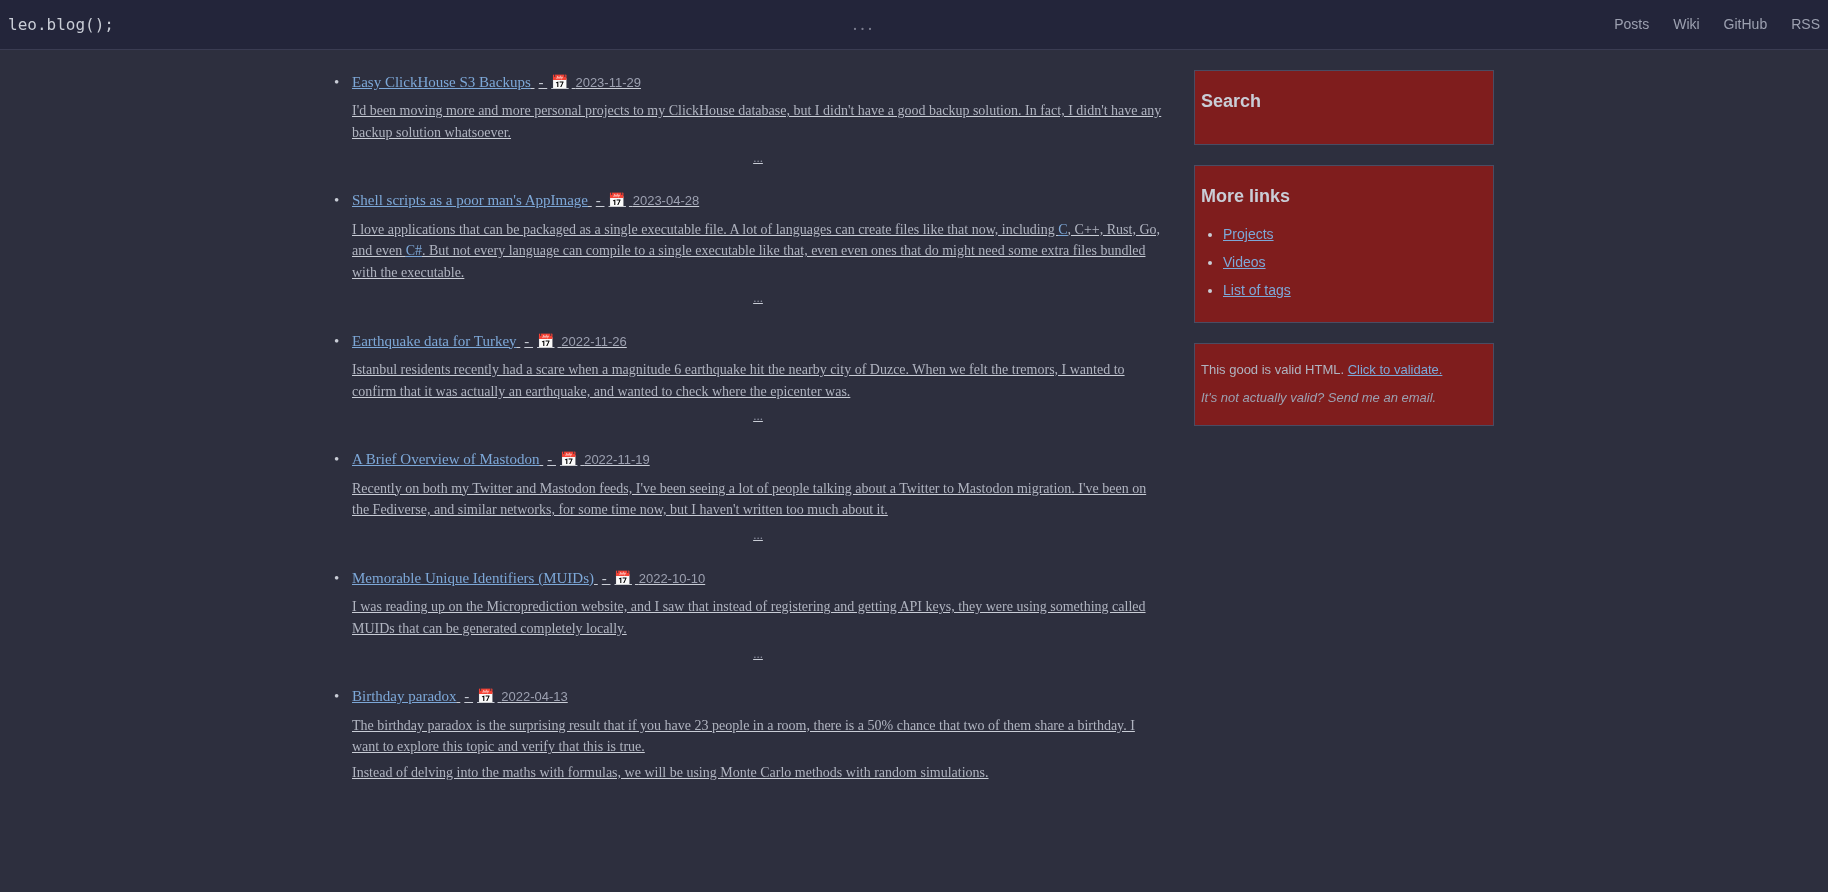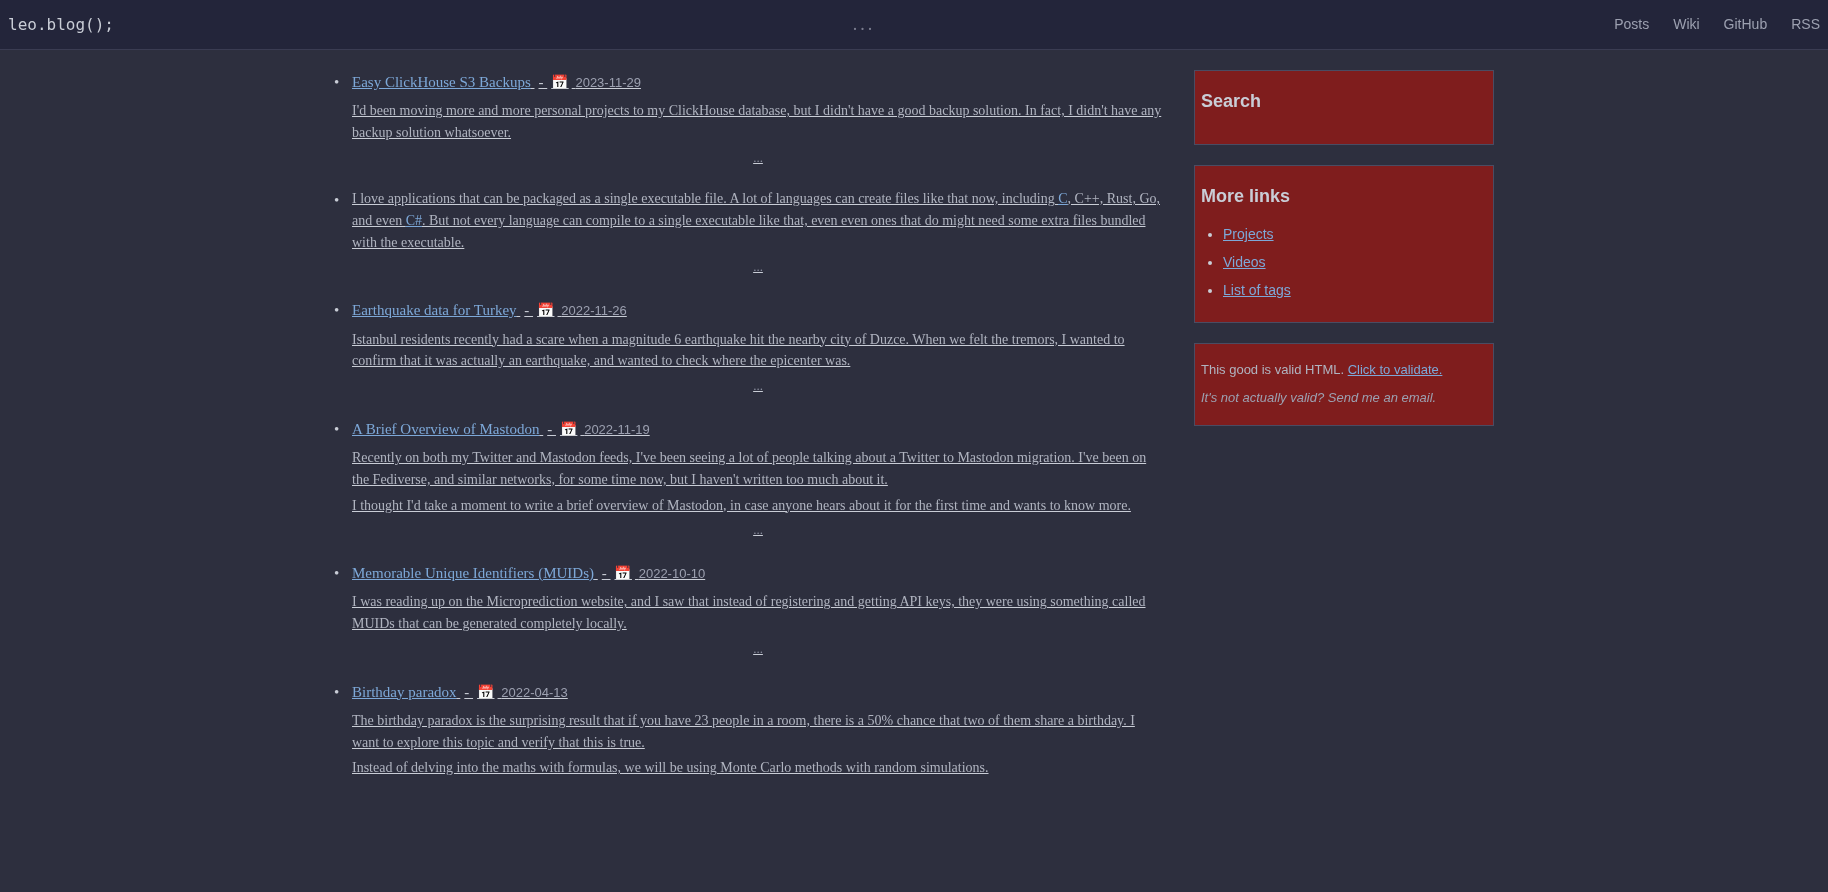--- a/index.html
+++ b/index.html
@@ -197,20 +197,26 @@
           <a class="post-title" href="#">Easy ClickHouse S3 Backups</a>
           <span class="post-separator"> - </span>
           <span class="post-date-icon">📅</span>
           <span class="post-date">2023-11-29</span>
         </div>
         <p class="post-excerpt">I'd been moving more and more personal projects to my ClickHouse database, but I didn't have a good backup solution. In fact, I didn't have any backup solution whatsoever.</p>
         <span class="post-more">...</span>
       </li>
 
       <li class="post-item">
+        <div class="post-title-line">
+          <a class="post-title" href="#">Shell scripts as a poor man's AppImage</a>
+          <span class="post-separator"> - </span>
+          <span class="post-date-icon">📅</span>
+          <span class="post-date">2023-04-28</span>
+        </div>
         <p class="post-excerpt">I love applications that can be packaged as a single executable file. A lot of languages can create files like that now, including <a href="#">C</a>, C++, Rust, Go, and even <a href="#">C#</a>. But not every language can compile to a single executable like that, even even ones that do might need some extra files bundled with the executable.</p>
         <span class="post-more">...</span>
       </li>
 
       <li class="post-item">
         <div class="post-title-line">
           <a class="post-title" href="#">Earthquake data for Turkey</a>
           <span class="post-separator"> - </span>
           <span class="post-date-icon">📅</span>
           <span class="post-date">2022-11-26</span>
@@ -220,21 +226,20 @@
       </li>
 
       <li class="post-item">
         <div class="post-title-line">
           <a class="post-title" href="#">A Brief Overview of Mastodon</a>
           <span class="post-separator"> - </span>
           <span class="post-date-icon">📅</span>
           <span class="post-date">2022-11-19</span>
         </div>
         <p class="post-excerpt">Recently on both my Twitter and Mastodon feeds, I've been seeing a lot of people talking about a Twitter to Mastodon migration. I've been on the Fediverse, and similar networks, for some time now, but I haven't written too much about it.</p>
-        <p class="post-excerpt">I thought I'd take a moment to write a brief overview of Mastodon, in case anyone hears about it for the first time and wants to know more.</p>
         <span class="post-more">...</span>
       </li>
 
       <li class="post-item">
         <div class="post-title-line">
           <a class="post-title" href="#">Memorable Unique Identifiers (MUIDs)</a>
           <span class="post-separator"> - </span>
           <span class="post-date-icon">📅</span>
           <span class="post-date">2022-10-10</span>
         </div>

